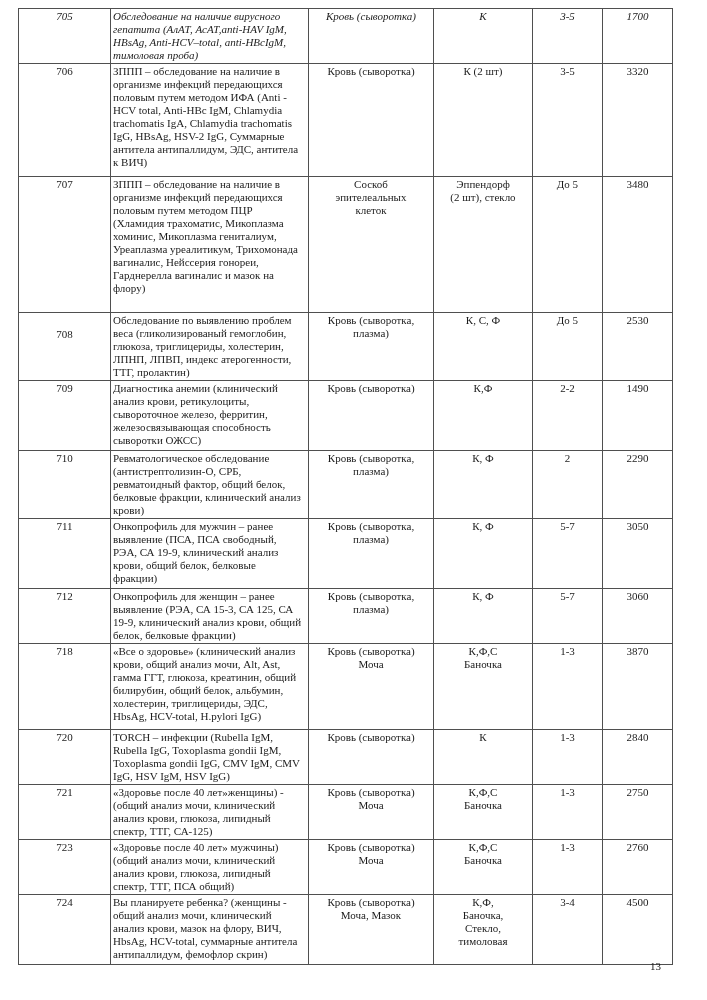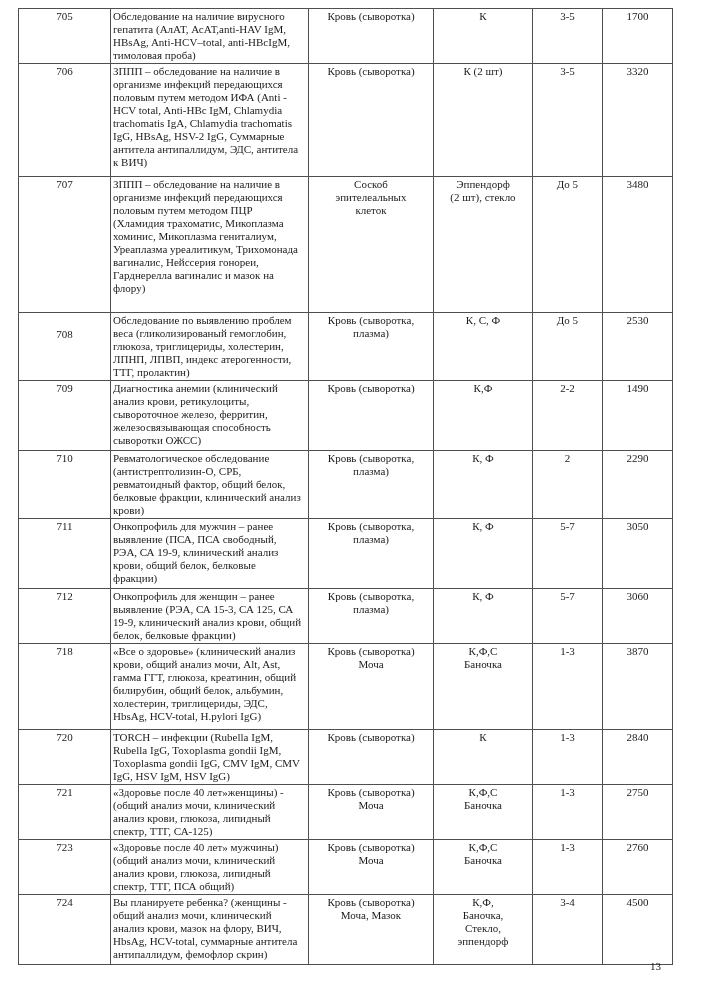--- a/index.html
+++ b/index.html
@@ -39,21 +39,21 @@
     overflow: hidden;
   }
   td.code, td.sample, td.container, td.duration, td.price {
     text-align: center;
   }
   td.desc {
     text-align: left;
     padding: 1px 3px 1px 5px;
   }
   
-  tbody tr:nth-child(1)  { height: 54px;  }
+  tbody tr:nth-child(1)  { height: 54px; font-style: italic;  }
   tbody tr:nth-child(2)  { height: 113px; }
   tbody tr:nth-child(3)  { height: 136px; }
   tbody tr:nth-child(4)  { height: 67px;  }
   tbody tr:nth-child(5)  { height: 70px;  }
   tbody tr:nth-child(6)  { height: 51px;  }
   tbody tr:nth-child(7)  { height: 70px;  }
   tbody tr:nth-child(8)  { height: 55px; padding-left: 12px;  }
   tbody tr:nth-child(9)  { height: 86px; padding-left: 20px;  }
   tbody tr:nth-child(10) { height: 52px; padding-left: 20px;  }
   tbody tr:nth-child(11) { height: 55px;  }
@@ -249,20 +249,20 @@
           <td class="desc">Вы планируете ребенка? (женщины -
 общий анализ мочи, клинический
 анализ крови, мазок на флору, ВИЧ,
 HbsAg, HCV-total, суммарные антитела
 антипаллидум, фемофлор скрин)</td>
           <td class="sample">Кровь (сыворотка)
 Моча, Мазок</td>
           <td class="container">К,Ф,
 Баночка,
 Стекло,
-эппендорф</td>
+тимоловая</td>
           <td class="duration">3-4</td>
           <td class="price">4500</td>
         </tr>
       </tbody>
   </table>
   <div class="page-number">13</div>
 </div>
 
 </body></html>

